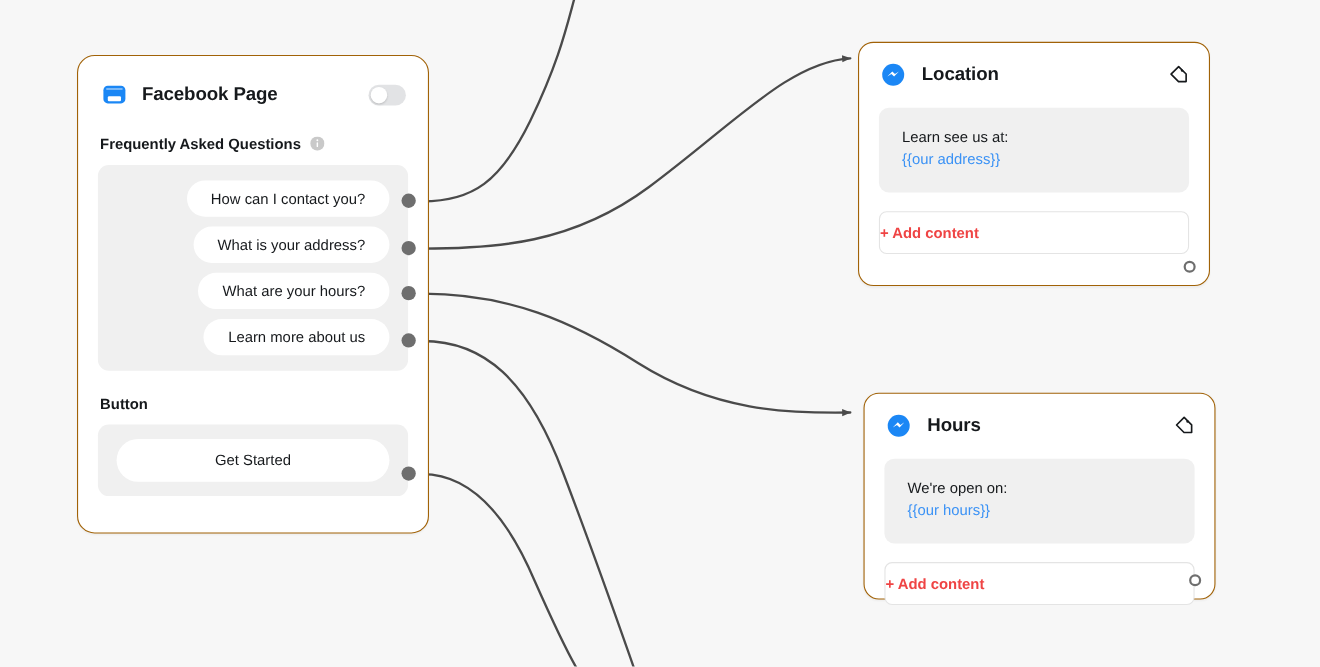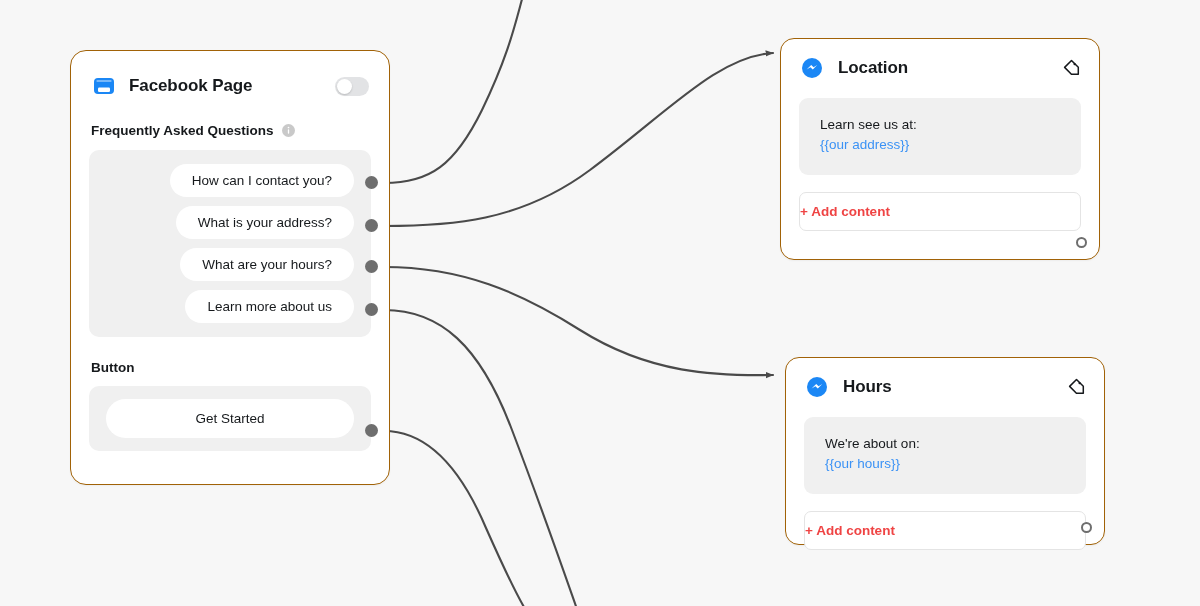--- a/index.html
+++ b/index.html
@@ -357,21 +357,21 @@
       <span class="t-title">Hours</span>
       <span class="tag-icon">
         <svg width="20" height="20" viewBox="0 0 20 20">
           <path d="M10.6 2.6 L17.4 9.4 L10.5 16.3 L3.7 9.5 L3.7 2.6 Z" fill="none" stroke="#16191c" stroke-width="1.5" stroke-linejoin="round" transform="rotate(180 10.5 9.4)"></path>
           <circle cx="13.6" cy="6.2" r="1.1" fill="#16191c"></circle>
         </svg>
       </span>
     </div>
 
     <div class="msg-body">
-      <div class="msg-line">We're about on:</div>
+      <div class="msg-line">We're open on:</div>
       <div class="msg-var">{{our hours}}</div>
     </div>
 
     <div class="add-content">+ Add content</div>
 
     <div class="out-handle"></div>
   </div>
 
 </div>
 

